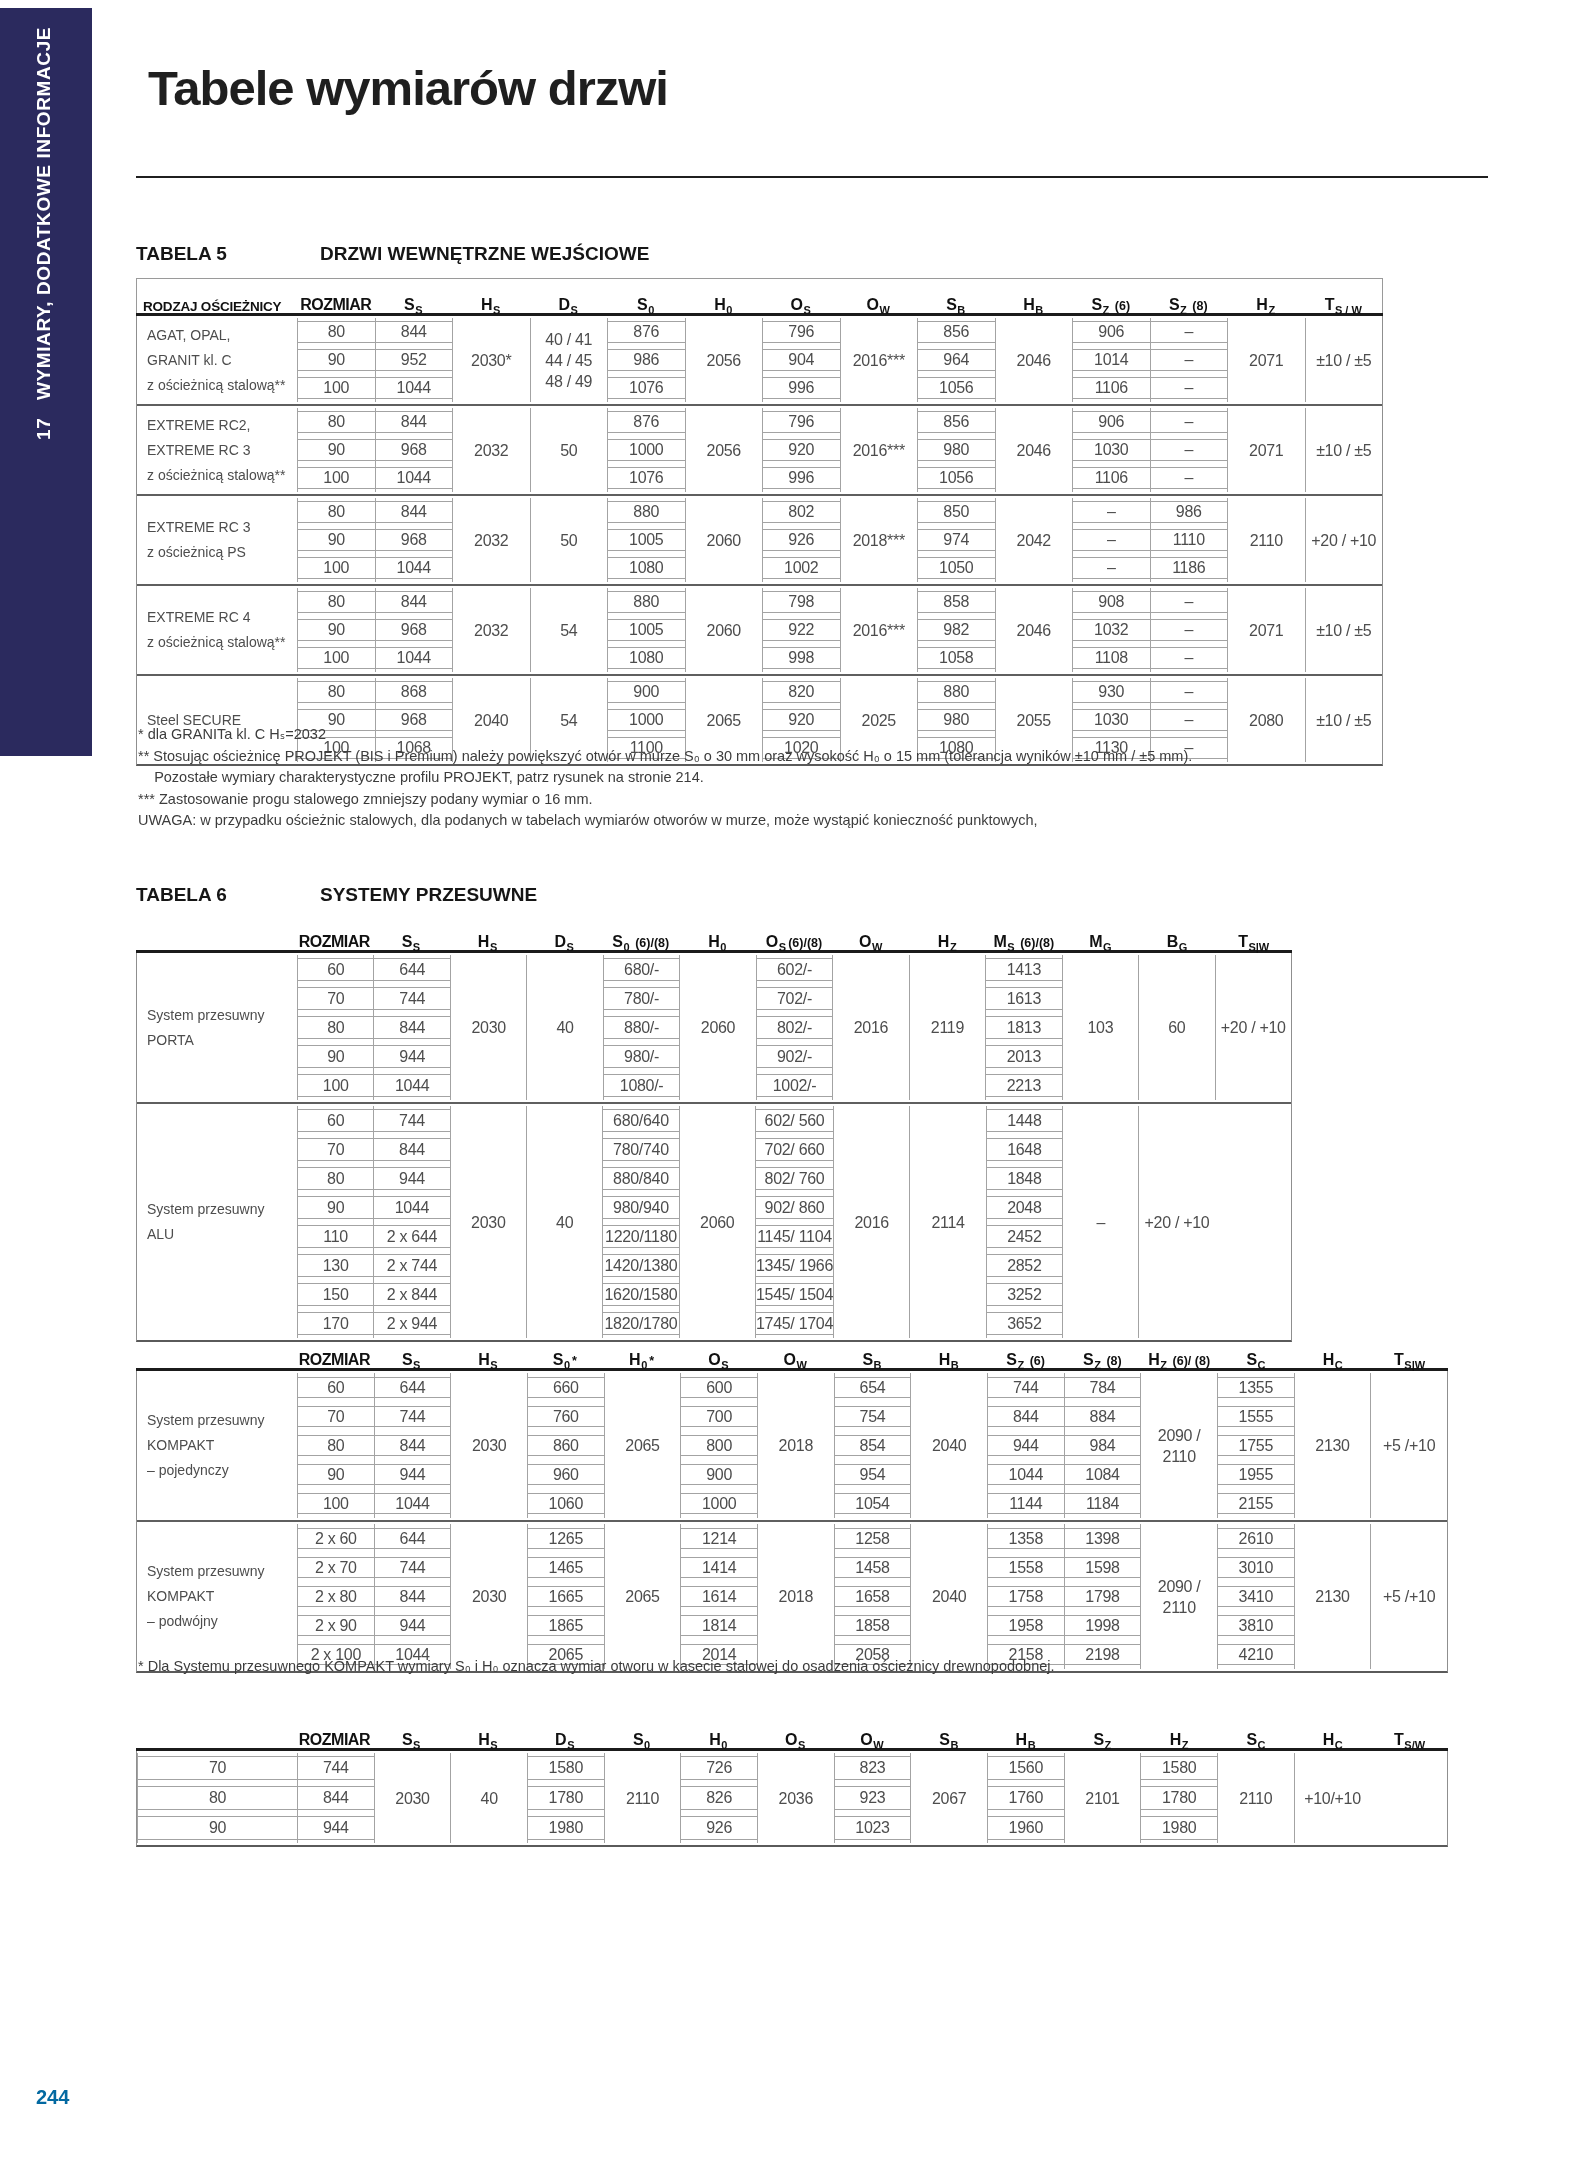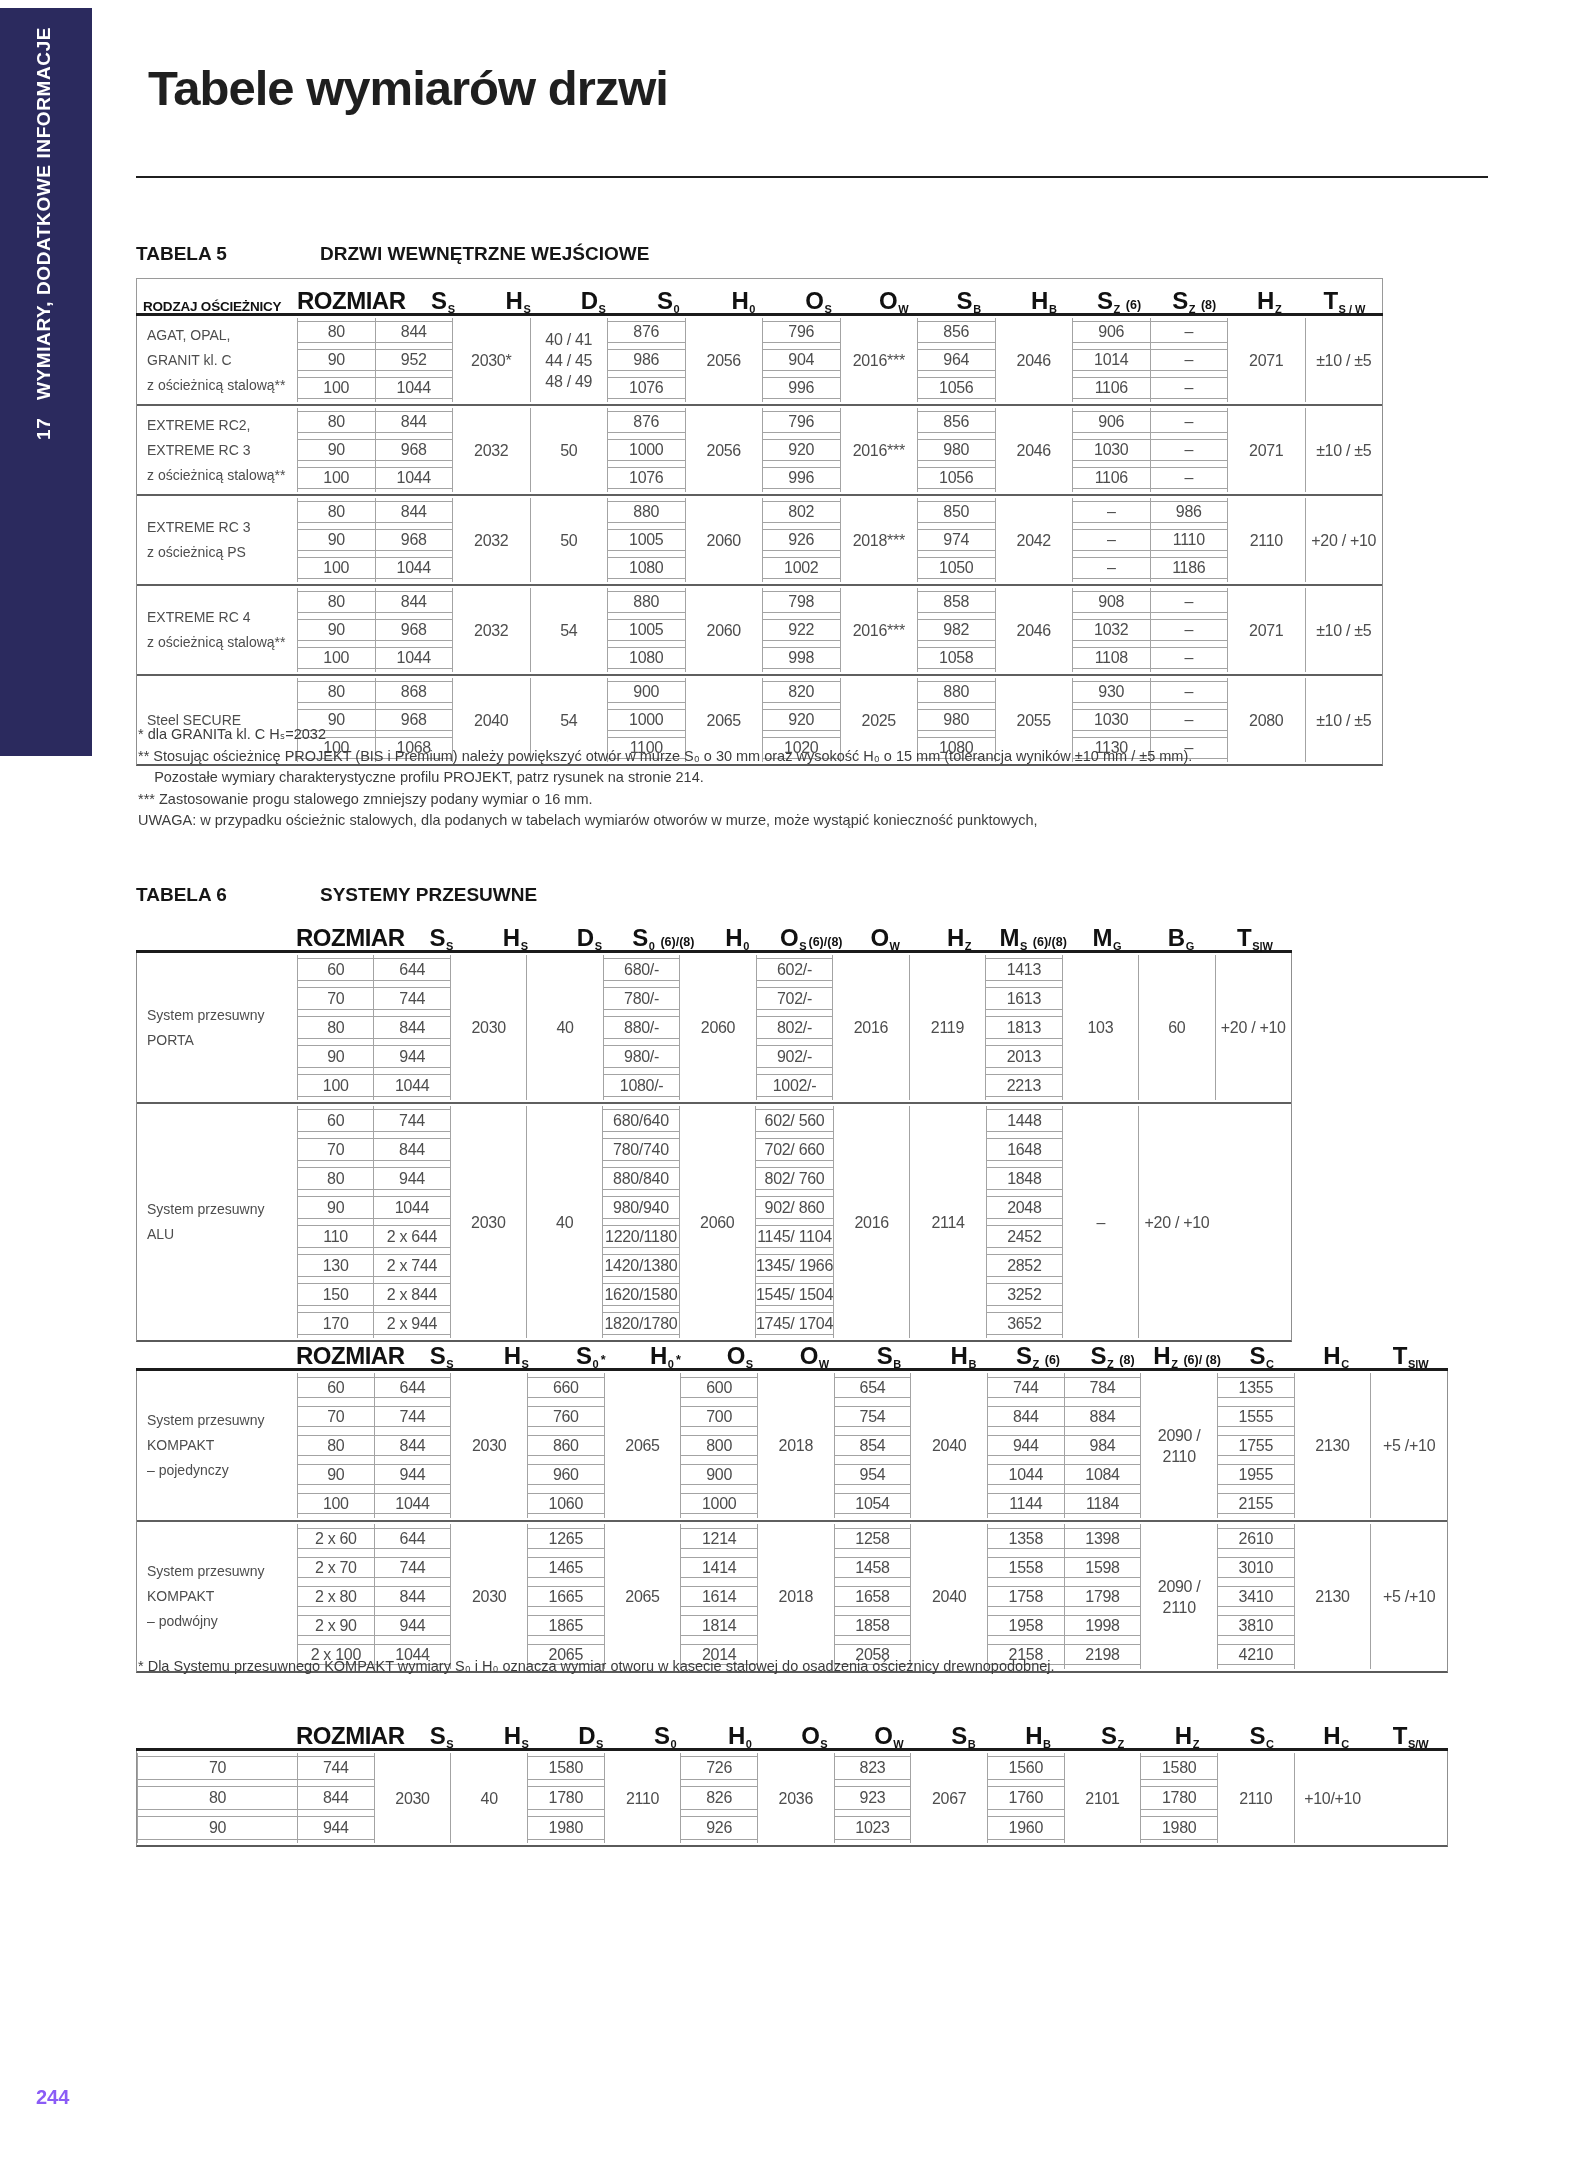--- a/index.html
+++ b/index.html
@@ -21,21 +21,21 @@
   .rule{position:absolute;left:136px;top:176px;width:1352px;height:2px;background:#1f1f1f;}
   
   .sect-label{position:absolute;left:136px;height:26px;font-weight:800;font-size:19px;color:#161616;}
   .sect-label .slabel{position:absolute;left:0;white-space:nowrap;}
   .sect-label .stitle{position:absolute;left:184px;white-space:nowrap;}
   
   .dtable{position:absolute;left:136px;}
   .thead{display:grid;align-items:end;min-height:34px;}
   .t5 .thead{border:1px solid #9a9a9a;border-bottom:none;}
   .hcell{text-align:center;font-weight:bold;color:#111;line-height:1;}
-  .hbase{font-size:24px;letter-spacing:-.5px;}
+  .hbase{font-size:16px;letter-spacing:-.5px;}
   .hsub{font-size:11px;position:relative;top:4px;margin-left:1px;}
   .hx{font-size:12.5px;margin-left:2px;}
   .corner{font-size:13.5px;text-align:left;padding-left:6px;letter-spacing:-.2px;}
   .thick{height:3px;background:#1b1b1b;}
   .tbody{border:1px solid #8f8f8f;border-top:none;border-bottom:2px solid #5a5a5a;}
   .tgroup{display:grid;padding:2px 0;}
   .tgroup + .tgroup{border-top:2px solid #5f5f5f;}
   .gcol{border-left:1px solid #a3a3a3;display:flex;flex-direction:column;justify-content:flex-start;}
   .gcol.merge{justify-content:center;align-items:center;}
   .gname{display:flex;flex-direction:column;justify-content:center;padding-left:10px;color:#4d4d4d;font-size:14px;}
@@ -48,21 +48,21 @@
   .mval{text-align:center;white-space:pre-line;color:#4d4d4d;font-size:16px;letter-spacing:-.3px;line-height:21px;}
   .t5 {--bh:20px;--bm:3px;}
   .t6 {--bh:21px;--bm:3px;}
   .t3k{--bh:19px;--bm:4px;}
   .t4b{--bh:22px;--bm:3px;}
   .t4b .thead{min-height:40px;}
   
   .footnotes{position:absolute;left:138px;width:1300px;font-size:14.5px;color:#3c3c3c;}
   .fline{line-height:21.5px;white-space:pre-wrap;}
   
-  .pagenum{position:absolute;left:36px;top:2086px;font-size:20px;font-weight:800;color:#8b5cf6;}
+  .pagenum{position:absolute;left:36px;top:2086px;font-size:20px;font-weight:800;color:#0369a1;}
 </style>
 </head>
 <body>
 
 <div class="sidebar" style="background: rgb(43, 42, 94);">
   <span class="vtext">17   WYMIARY, DODATKOWE INFORMACJE</span>
 </div>
 
 <h1 class="pagetitle">Tabele wymiarów drzwi</h1>
 <div class="rule"></div>

